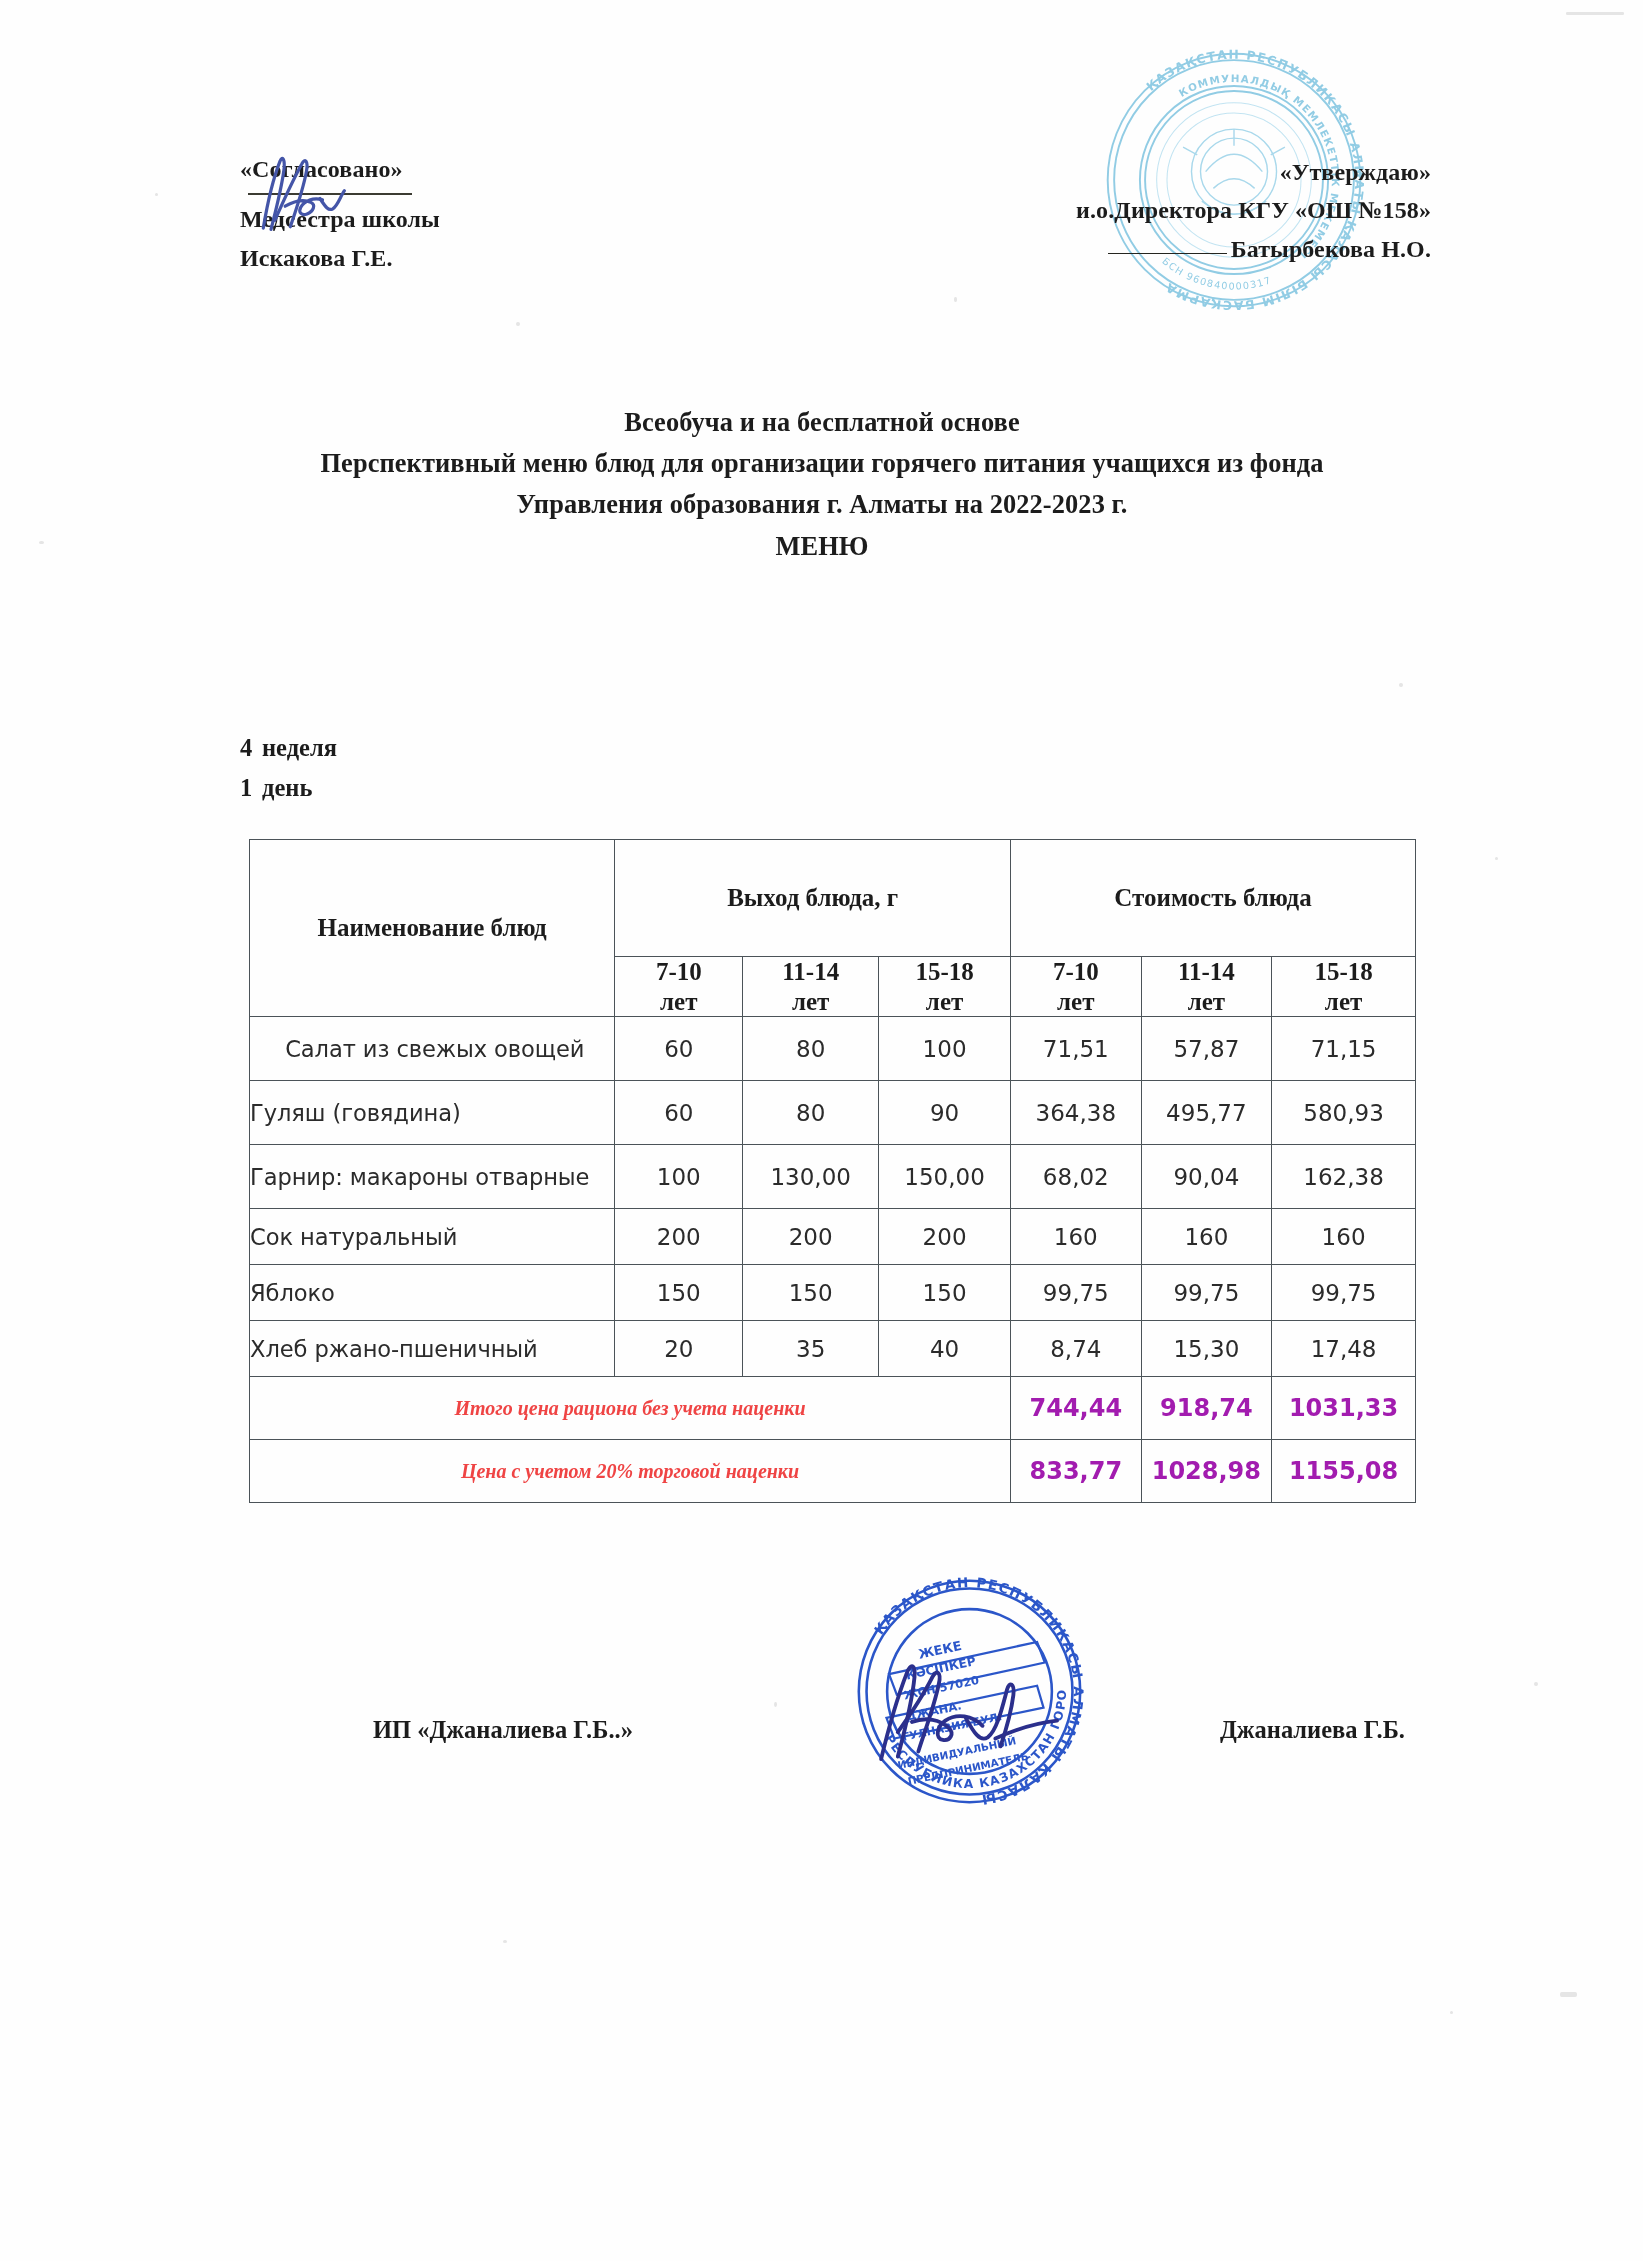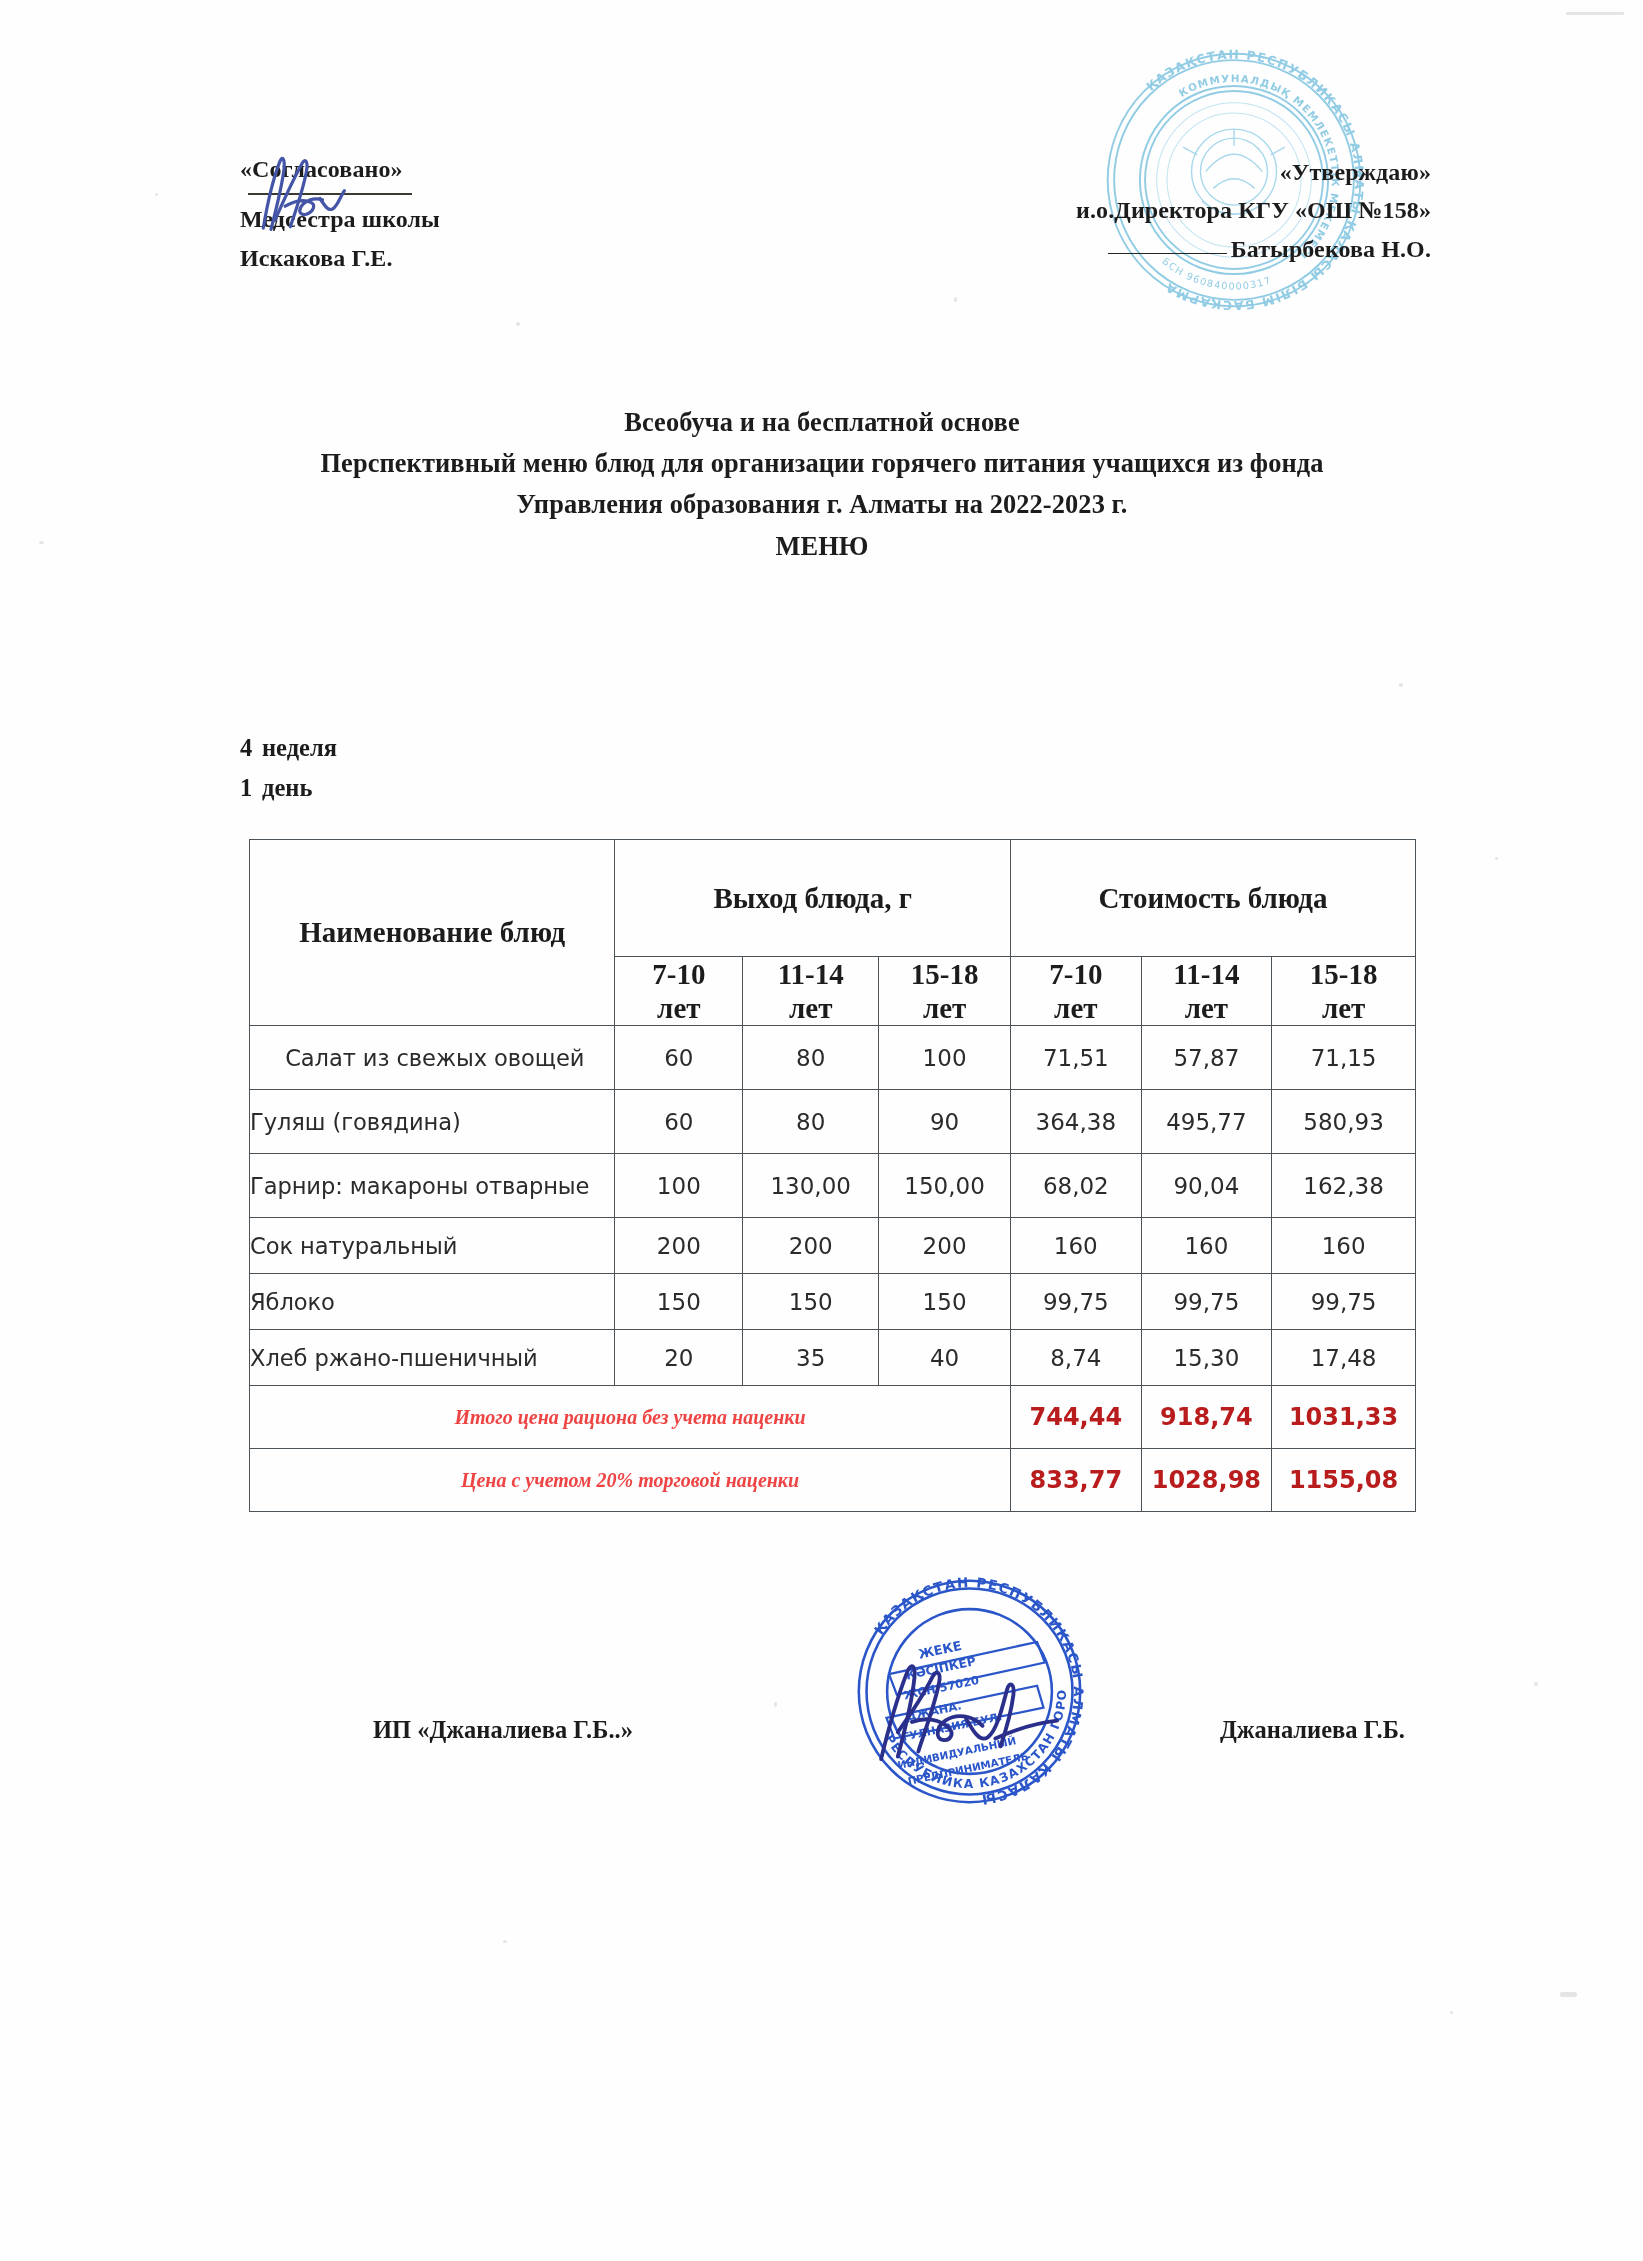--- a/index.html
+++ b/index.html
@@ -139,21 +139,21 @@
   }
   table.menu th,
   table.menu td {
     border: 1.3px solid #4b5358;
     padding: 0;
     vertical-align: middle;
   }
   table.menu th {
     font-family: "Liberation Serif", "DejaVu Serif", serif;
     font-weight: 700;
-    font-size: 29px;
+    font-size: 25px;
     text-align: center;
   }
   th.th-name      { height: 116px; text-align: center; }
   th.th-group     { height: 116px; }
   th.th-age       { height: 50px; font-size: 23px; line-height: 1.18; padding: 3.9px 0 5.2px 9px; text-align: left; }
   th.th-age .a2   { display: block; }
 
   td.dish {
     font-size: 22.6px;
     padding: 6.4px 5.2px 6.4px 17px;
@@ -175,21 +175,21 @@
     font-weight: 700;
     font-size: 20px;
     padding: 5.2px 5.2px 5.2px 14px;
     color: #ef4444;
     text-align: center;
   }
   td.total-num {
     font-size: 24px;
     font-weight: 700;
     text-align: center;
-    color: #b91c1c;
+    color: #a21caf;
   }
   tr.total-row td { height: 62px; }
 
   
   .footer-sign {
     position: absolute;
     left: 249px;
     right: 213px;
     top: 1716px;
     display: flex;

